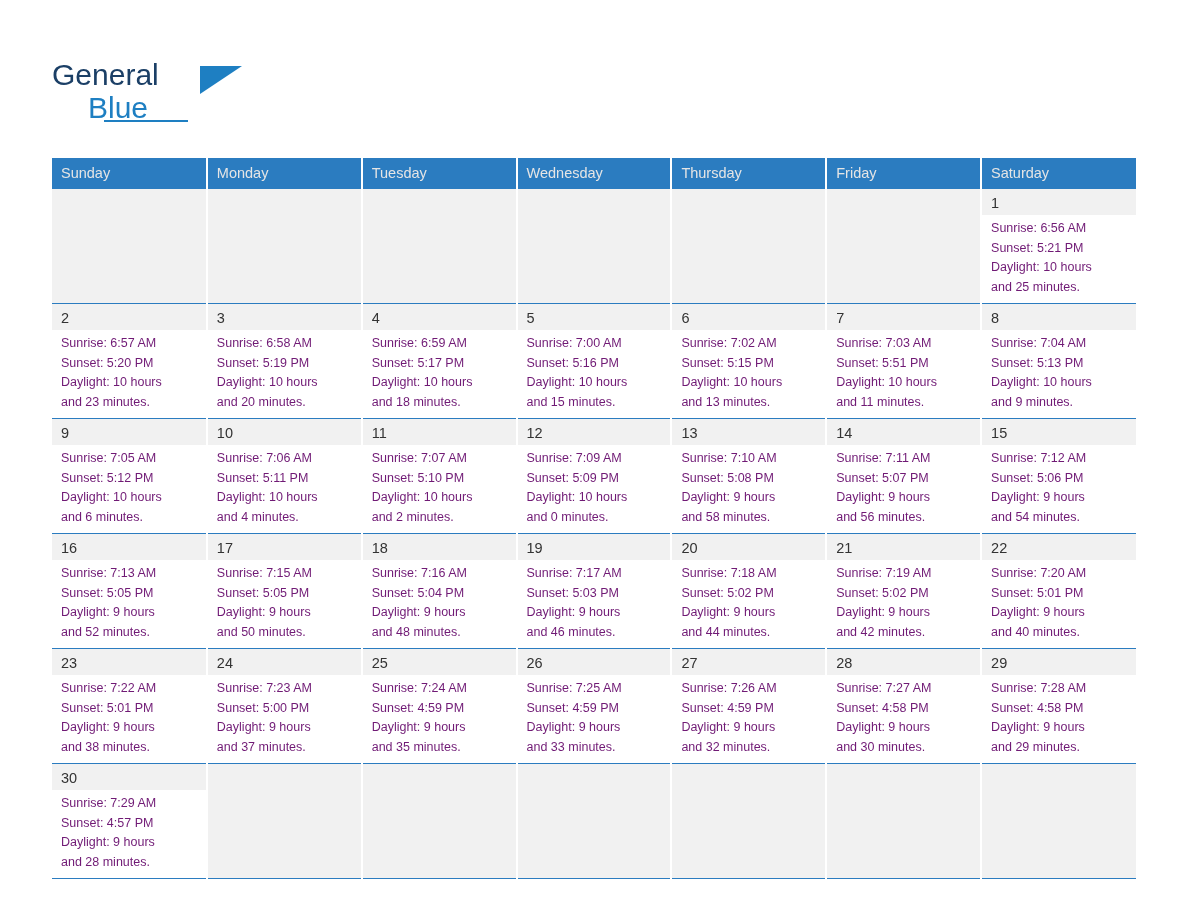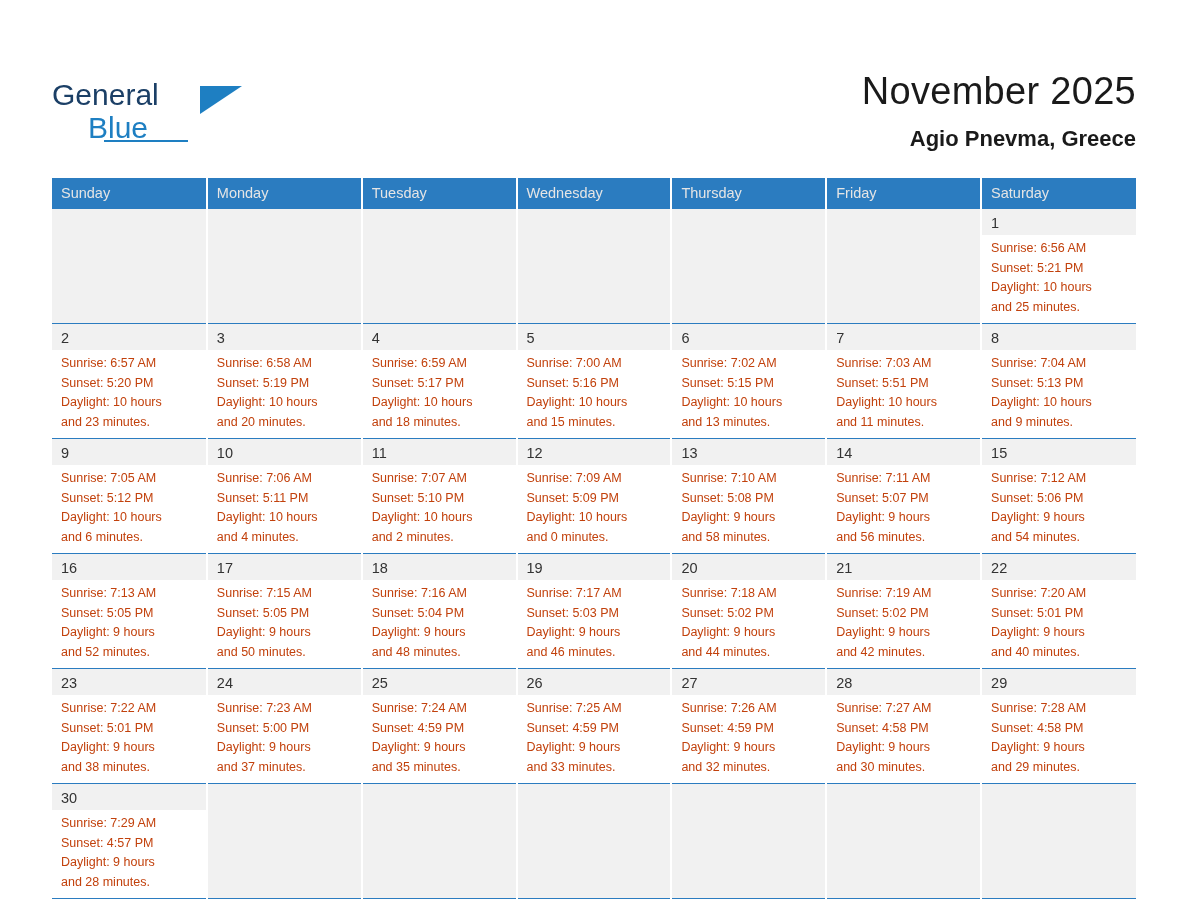--- a/index.html
+++ b/index.html
@@ -12,21 +12,21 @@
     height: 918px;
     font-family: "Liberation Sans", sans-serif;
     color: #000000;
     -webkit-font-smoothing: antialiased;
   }
   .page {
     position: relative;
     width: 1188px;
     height: 918px;
     box-sizing: border-box;
-    padding: 68px 52px 0 52px;
+    padding: 48px 52px 0 52px;
   }
   
   .header {
     display: flex;
     align-items: flex-start;
     justify-content: space-between;
     height: 96px;
   }
   .logo {
     position: relative;
@@ -111,40 +111,36 @@
     font-size: 14.5px;
     color: #333333;
     padding: 5px 0 3px 9px;
     line-height: 18px;
   }
   .info {
     background: #ffffff;
     padding: 4px 9px 6px 9px;
     font-size: 12.5px;
     line-height: 19.5px;
-    color: #c2410c;
+    color: #701a75;
     min-height: 78px;
   }
   .info div { white-space: nowrap; }
 </style>
 </head>
 <body>
 
 <div class="page">
 
   <div class="header">
     <div class="logo">
       <span class="logo-general">General</span>
       <span class="logo-blue">Blue</span>
       <div class="logo-underline"></div>
       <div class="logo-flag"></div>
-    </div>
-    <div class="title-block">
-      <div class="month-title">November 2025</div>
-      <div class="location">Agio Pnevma, Greece</div>
     </div>
   </div>
 
   <table class="calendar">
     <thead>
       <tr>
         <th>Sunday</th>
         <th>Monday</th>
         <th>Tuesday</th>
         <th>Wednesday</th>

